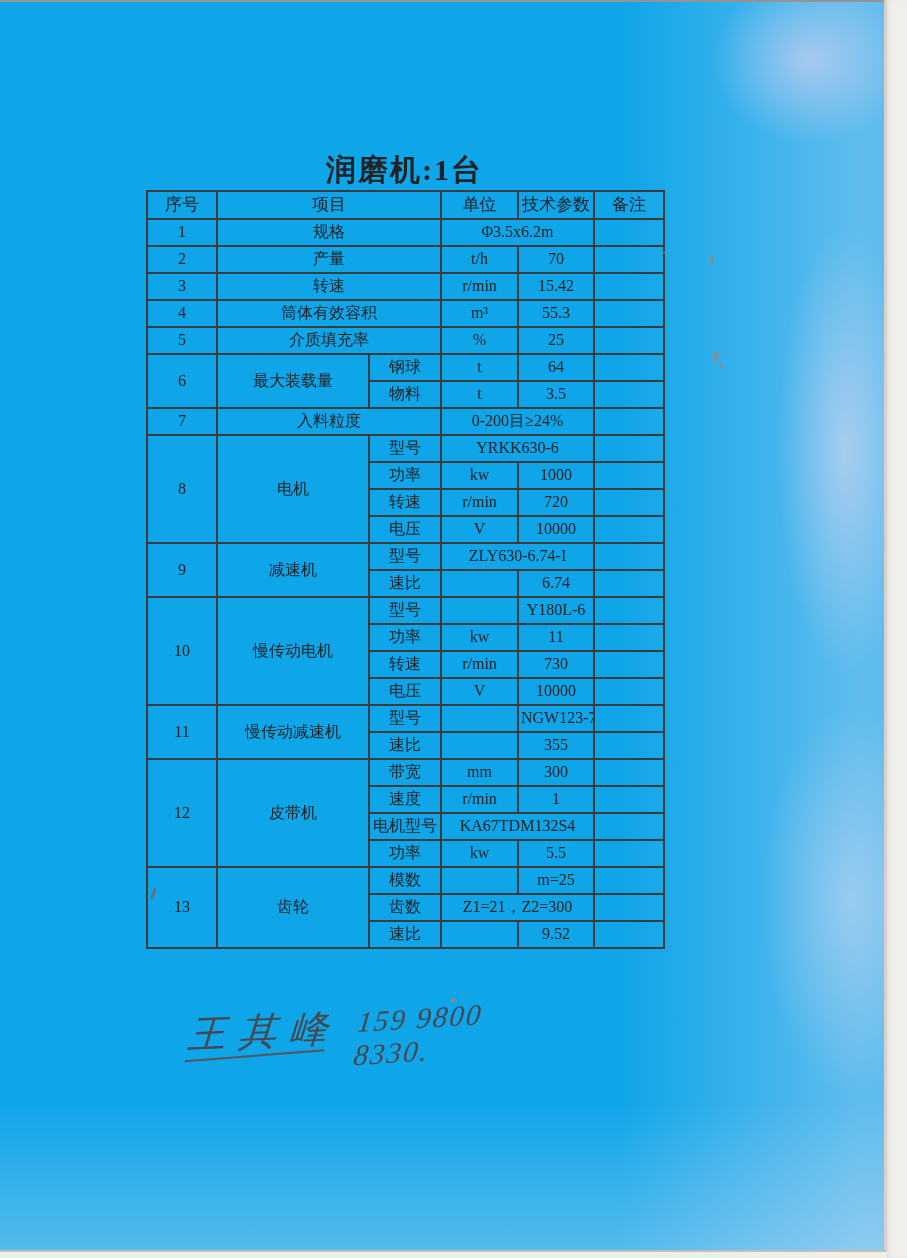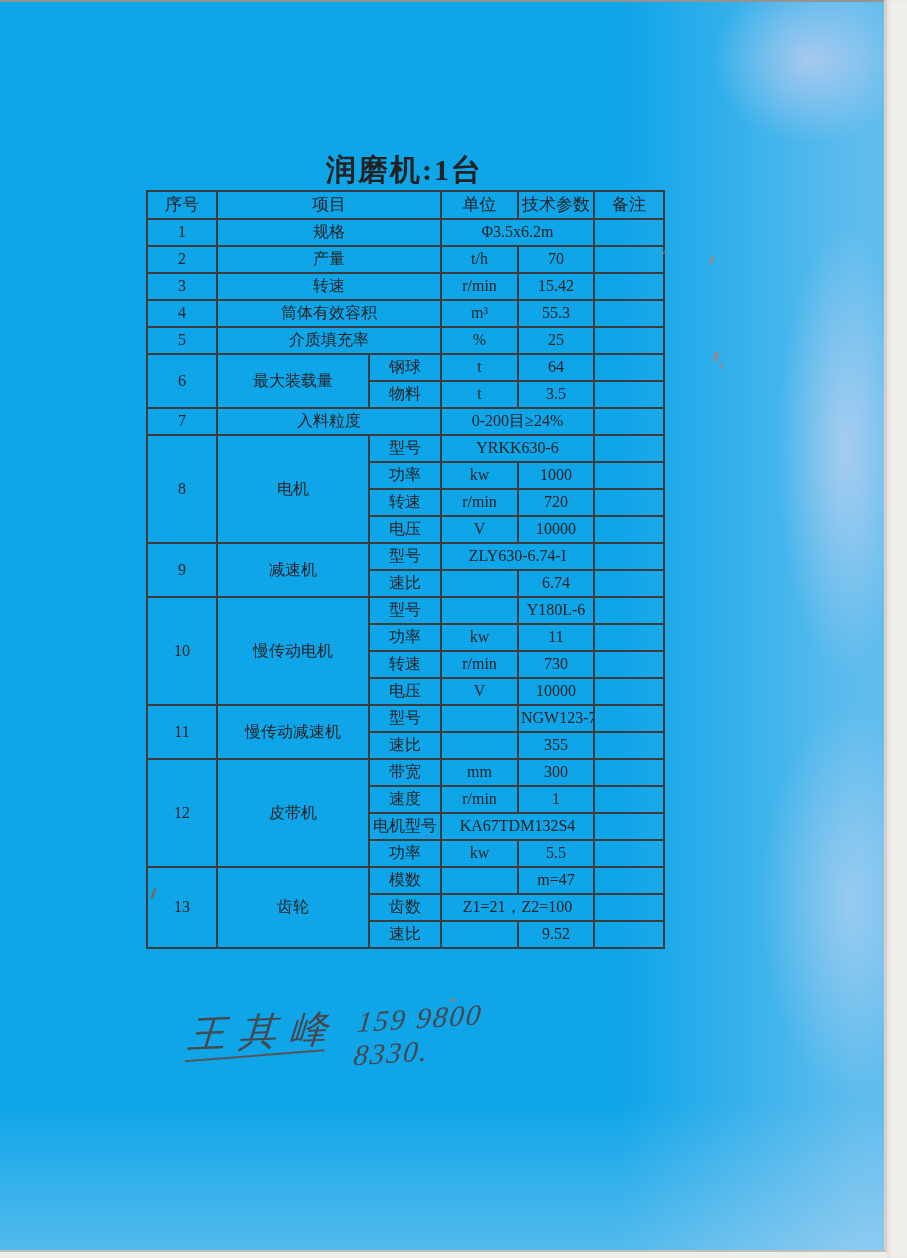--- a/index.html
+++ b/index.html
@@ -269,26 +269,26 @@
           <td>功率</td>
           <td>kw</td>
           <td>5.5</td>
           <td></td>
         </tr>
         <tr>
           <td rowspan="3">13</td>
           <td rowspan="3">齿轮</td>
           <td>模数</td>
           <td></td>
-          <td>m=47</td>
+          <td>m=25</td>
           <td></td>
         </tr>
         <tr>
           <td>齿数</td>
-          <td colspan="2">Z1=21，Z2=100</td>
+          <td colspan="2">Z1=21，Z2=300</td>
           <td></td>
         </tr>
         <tr>
           <td>速比</td>
           <td></td>
           <td>9.52</td>
           <td></td>
         </tr>
       </tbody>
   </table>

